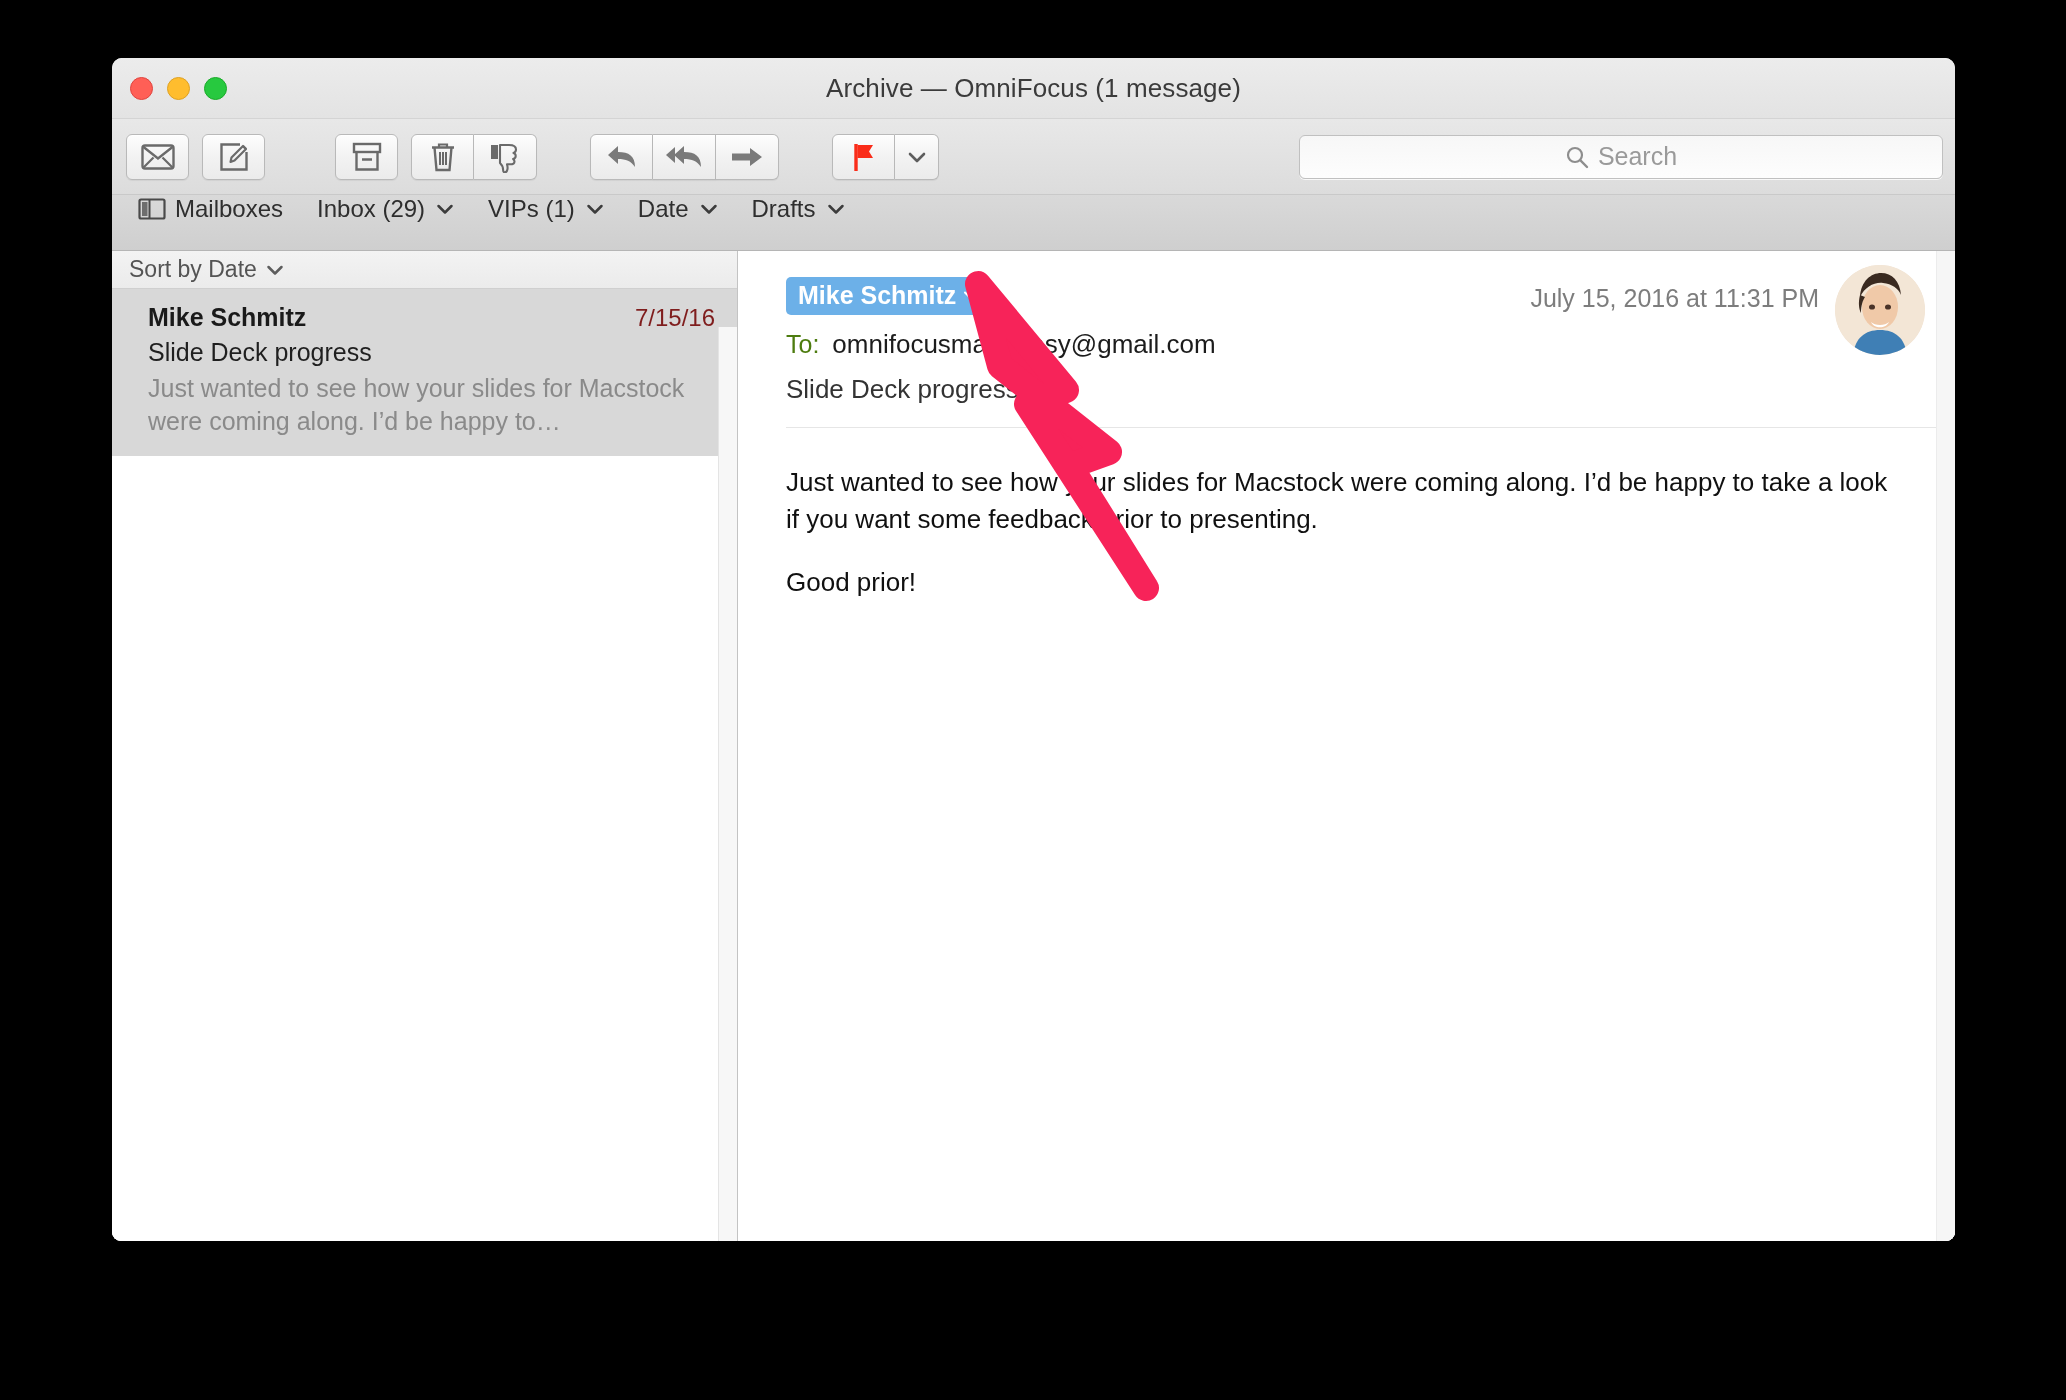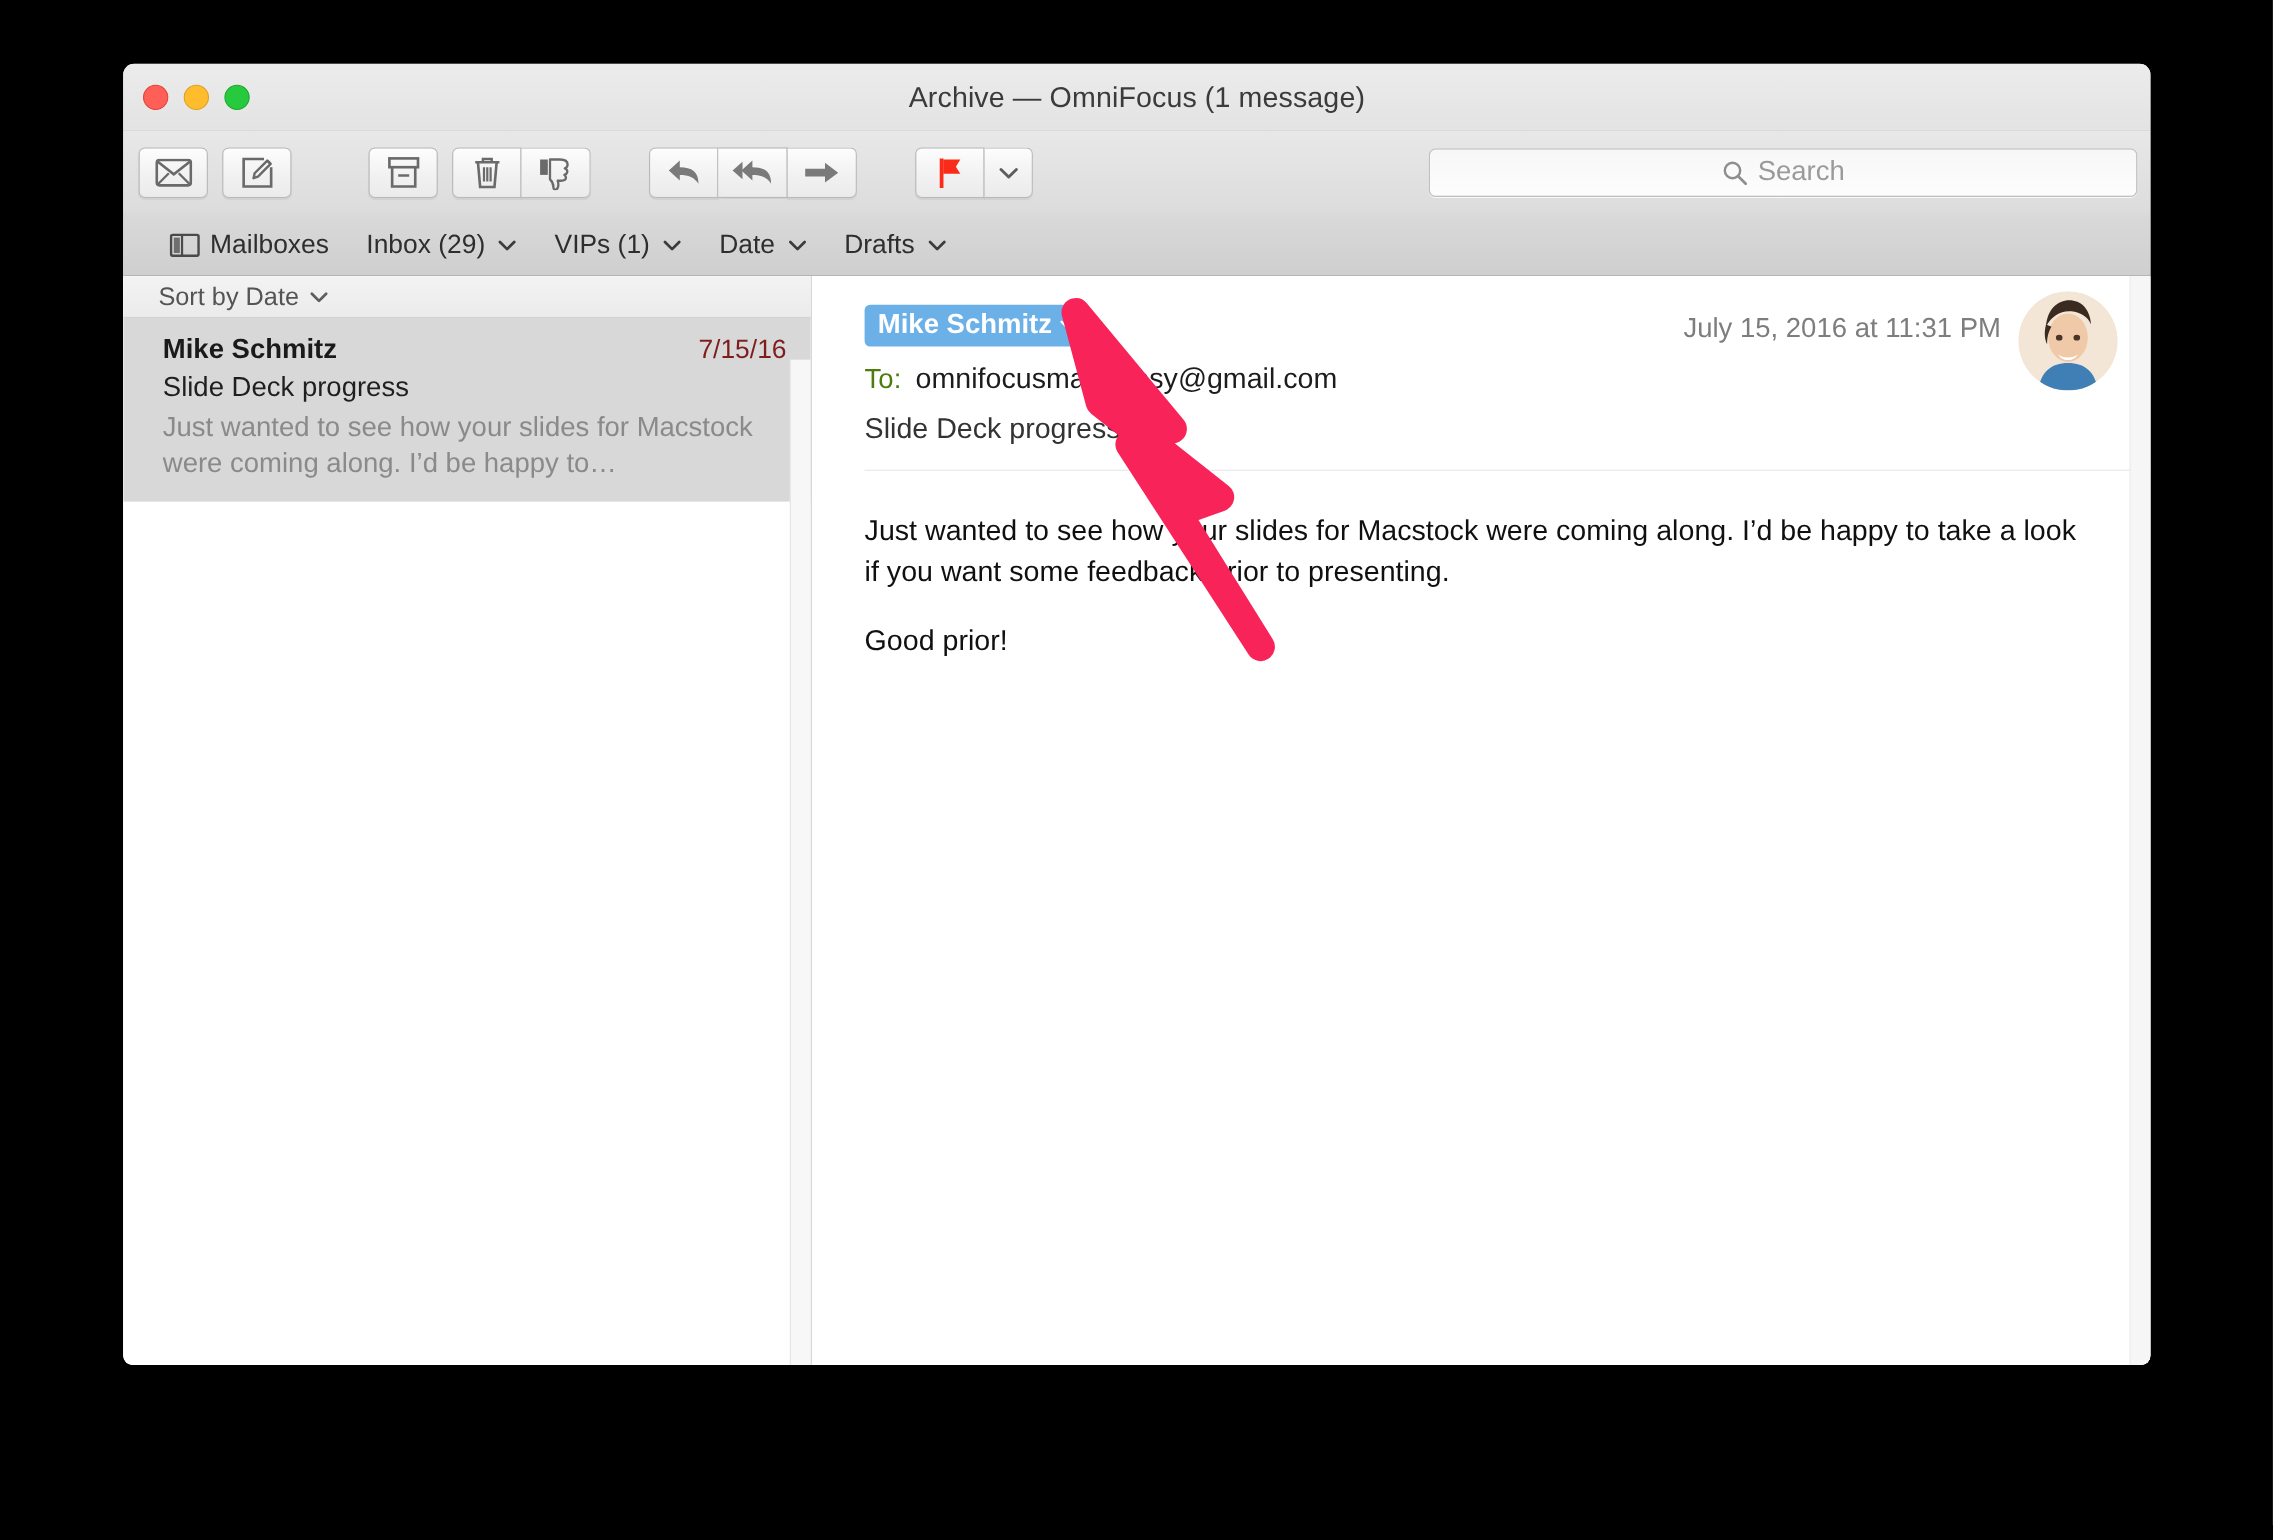--- a/index.html
+++ b/index.html
@@ -131,22 +131,22 @@
     font-size: 25px;
     color: #9a9a9a;
   }
 
   
   .favbar {
     height: 56px;
     background: linear-gradient(to bottom, #d9d9d9 0%, #cfcfcf 100%);
     border-bottom: 1px solid #b5b5b5;
     display: flex;
-    align-items: center;
-    padding-left: 42px;
+    align-items: flex-start;
+    padding-left: 26px;
     box-sizing: border-box;
   }
   .fav-item {
     display: flex;
     align-items: center;
     gap: 9px;
     font-size: 24px;
     color: #2e2e2e;
     margin-right: 34px;
     white-space: nowrap;
@@ -168,21 +168,21 @@
     flex-direction: column;
     background: #ffffff;
     position: relative;
   }
   .sortbar {
     height: 38px;
     background: linear-gradient(to bottom, #f3f3f3 0%, #ebebeb 100%);
     border-bottom: 1px solid #cfcfcf;
     display: flex;
     align-items: center;
-    padding-left: 32px;
+    padding-left: 17px;
     box-sizing: border-box;
   }
   .sort-label {
     font-size: 23px;
     color: #545454;
     display: flex;
     align-items: center;
     gap: 9px;
   }
   .msg-list { flex: 1; overflow: hidden; position: relative; }

